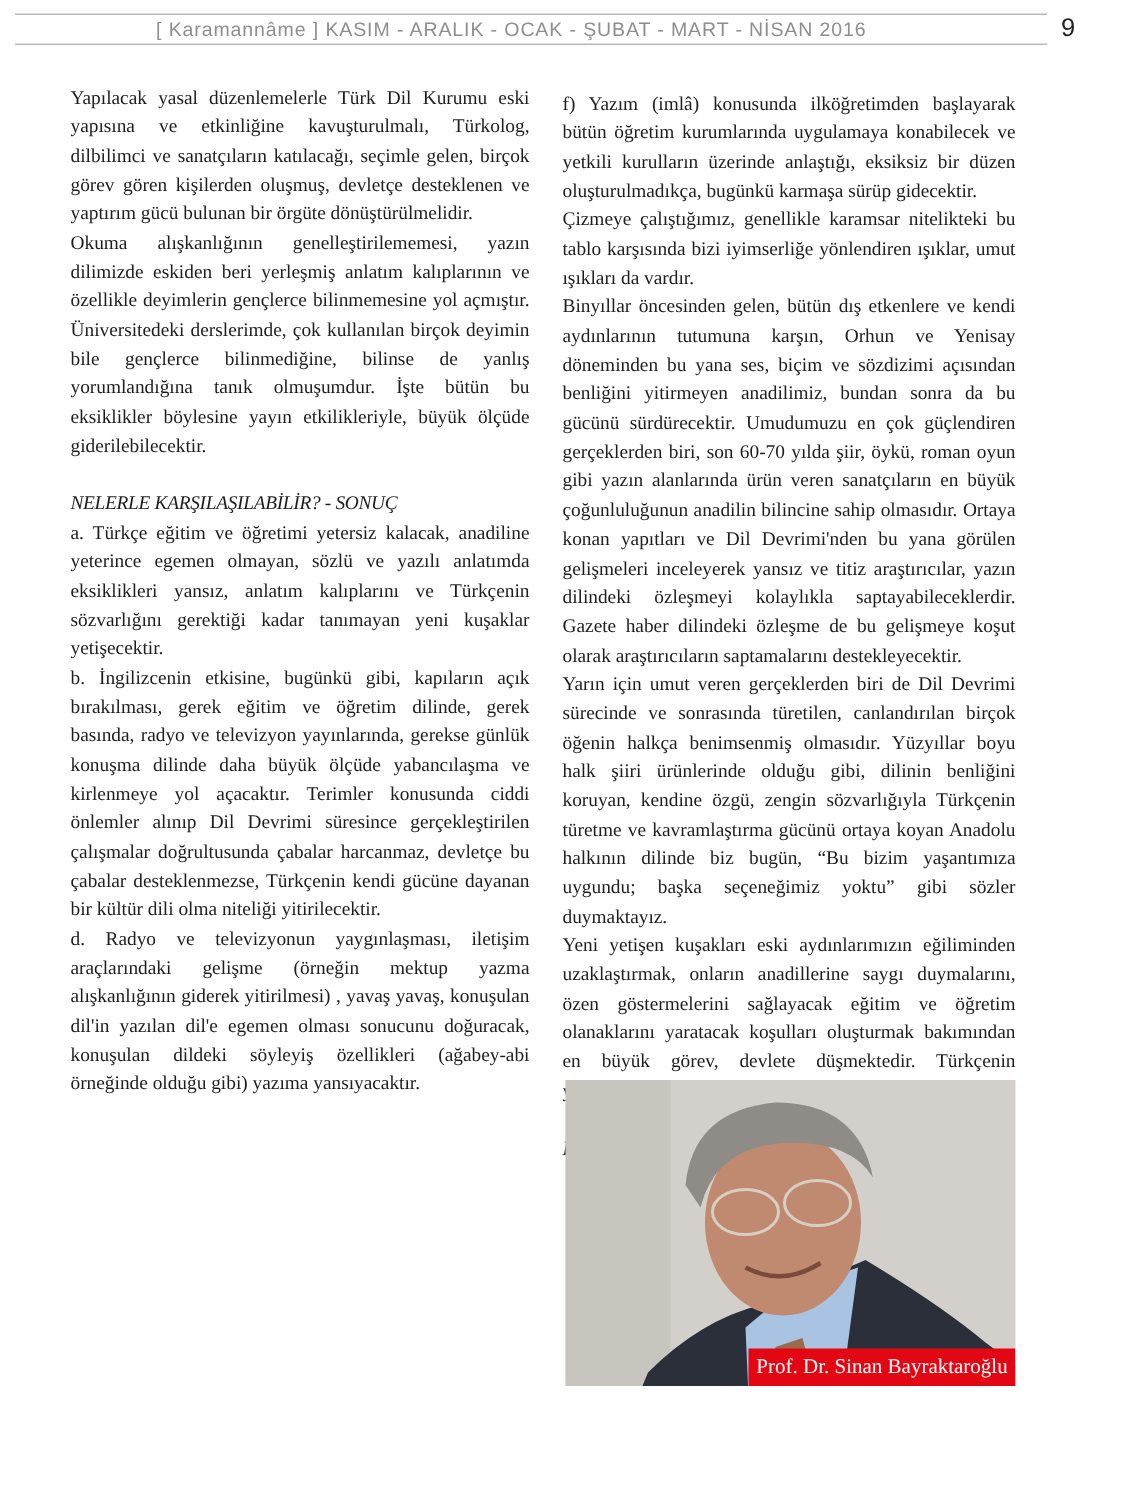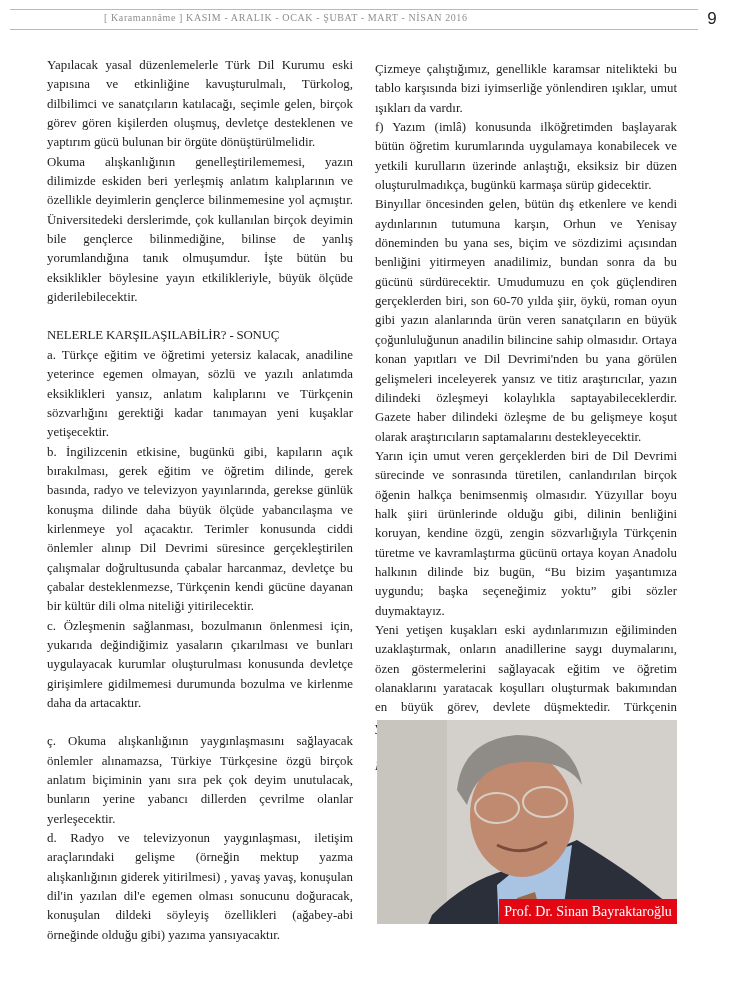--- a/index.html
+++ b/index.html
@@ -3,30 +3,30 @@
 <meta charset="utf-8">
 <style>
   html, body { margin: 0; padding: 0; background: #ffffff; }
   body { width: 750px; height: 1000px; position: relative; overflow: hidden;
          font-family: "Liberation Serif", "DejaVu Serif", serif; color: #1d1d1d; }
 
   .header-rule { position: absolute; left: 10px; width: 688px; height: 1px; background: #b9b9b9; }
   .header-rule.top { top: 9px; }
   .header-rule.bottom { top: 29px; }
   .header-text { position: absolute; top: 12px; left: 104px; width: 480px;
-                 font-family: Liberation Serif, serif;
-                 font-size: 10px; letter-spacing: 0.6px; color: #8e8e8e; white-space: nowrap; }
+                 font-family: Liberation Sans, sans-serif;
+                 font-size: 13px; letter-spacing: 0.6px; color: #8e8e8e; white-space: nowrap; }
   .page-number { position: absolute; top: 9px; left: 700px; width: 24px; text-align: center;
                  font-family: "Liberation Sans", "DejaVu Sans", sans-serif; font-size: 17px; color: #222; }
 
   .column { position: absolute; font-size: 12.9px; line-height: 19.35px; text-align: justify; }
   .column.left { left: 47px; top: 56px; width: 306px; }
   .column.right { left: 375px; top: 60px; width: 302px; }
   .column p { margin: 0; }
-  .column p.gap { margin-top: 19px; }
+  .column p.gap { margin-top: 19px; font-style: italic; }
   .column p.subhead { text-transform: none; letter-spacing: -0.2px; }
   .column p.quote { font-style: italic; font-size: 13.4px; margin-top: 19px; text-align: left; }
 
   .photo { position: absolute; left: 377px; top: 720px; width: 300px; height: 204px; overflow: hidden;
            background: linear-gradient(90deg, #c6c2bd 0%, #d4d1cc 55%, #dcdad6 100%); }
   .photo svg { position: absolute; left: 0; top: 0; width: 300px; height: 280px; }
   .caption { position: absolute; right: 0; bottom: 0; width: 178px; height: 25px; background: #e30613;
              color: #ffffff; font-size: 14px; line-height: 25px; text-align: center; white-space: nowrap; }
 </style>
 </head>
@@ -36,29 +36,27 @@
 <div class="header-text">[ Karamannâme ]  KASIM - ARALIK - OCAK - ŞUBAT - MART - NİSAN 2016</div>
 <div class="page-number">9</div>
 <div class="header-rule bottom"></div>
 
 <div class="column left">
   <p>Yapılacak yasal düzenlemelerle Türk Dil Kurumu eski yapısına ve etkinliğine kavuşturulmalı, Türkolog, dilbilimci ve sanatçıların katılacağı, seçimle gelen, birçok görev gören kişilerden oluşmuş, devletçe desteklenen ve yaptırım gücü bulunan bir örgüte dönüştürülmelidir.</p>
   <p>Okuma alışkanlığının genelleştirilememesi, yazın dilimizde eskiden beri yerleşmiş anlatım kalıplarının ve özellikle deyimlerin gençlerce bilinmemesine yol açmıştır. Üniversitedeki derslerimde, çok kullanılan birçok deyimin bile gençlerce bilinmediğine, bilinse de yanlış yorumlandığına tanık olmuşumdur. İşte bütün bu eksiklikler böylesine yayın etkilikleriyle, büyük ölçüde giderilebilecektir.</p>
   <p class="gap subhead">NELERLE KARŞILAŞILABİLİR? - SONUÇ</p>
   <p>a. Türkçe eğitim ve öğretimi yetersiz kalacak, anadiline yeterince egemen olmayan, sözlü ve yazılı anlatımda eksiklikleri yansız, anlatım kalıplarını ve Türkçenin sözvarlığını gerektiği kadar tanımayan yeni kuşaklar yetişecektir.</p>
   <p>b. İngilizcenin etkisine, bugünkü gibi, kapıların açık bırakılması, gerek eğitim ve öğretim dilinde, gerek basında, radyo ve televizyon yayınlarında, gerekse günlük konuşma dilinde daha büyük ölçüde yabancılaşma ve kirlenmeye yol açacaktır. Terimler konusunda ciddi önlemler alınıp Dil Devrimi süresince gerçekleştirilen çalışmalar doğrultusunda çabalar harcanmaz, devletçe bu çabalar desteklenmezse, Türkçenin kendi gücüne dayanan bir kültür dili olma niteliği yitirilecektir.</p>
-  <p>c. Özleşmenin sağlanması, bozulmanın önlenmesi için, yukarıda değindiğimiz yasaların çıkarılması ve bunları uygulayacak kurumlar oluşturulması konusunda devletçe girişimlere gidilmemesi durumunda bozulma ve kirlenme daha da artacaktır.</p>
-  <p class="gap">ç. Okuma alışkanlığının yaygınlaşmasını sağlayacak önlemler alınamazsa, Türkiye Türkçesine özgü birçok anlatım biçiminin yanı sıra pek çok deyim unutulacak, bunların yerine yabancı dillerden çevrilme olanlar yerleşecektir.</p>
   <p>d. Radyo ve televizyonun yaygınlaşması, iletişim araçlarındaki gelişme (örneğin mektup yazma alışkanlığının giderek yitirilmesi) , yavaş yavaş, konuşulan dil'in yazılan dil'e egemen olması sonucunu doğuracak, konuşulan dildeki söyleyiş özellikleri (ağabey-abi örneğinde olduğu gibi) yazıma yansıyacaktır.</p>
 
 </div>
 
 <div class="column right">
+  <p>f) Yazım (imlâ) konusunda ilköğretimden başlayarak bütün öğretim kurumlarında uygulamaya konabilecek ve yetkili kurulların üzerinde anlaştığı, eksiksiz bir düzen oluşturulmadıkça, bugünkü karmaşa sürüp gidecektir.</p>
   <p>Çizmeye çalıştığımız, genellikle karamsar nitelikteki bu tablo karşısında bizi iyimserliğe yönlendiren ışıklar, umut ışıkları da vardır.</p>
-  <p>f) Yazım (imlâ) konusunda ilköğretimden başlayarak bütün öğretim kurumlarında uygulamaya konabilecek ve yetkili kurulların üzerinde anlaştığı, eksiksiz bir düzen oluşturulmadıkça, bugünkü karmaşa sürüp gidecektir.</p>
   <p>Binyıllar öncesinden gelen, bütün dış etkenlere ve kendi aydınlarının tutumuna karşın, Orhun ve Yenisay döneminden bu yana ses, biçim ve sözdizimi açısından benliğini yitirmeyen anadilimiz, bundan sonra da bu gücünü sürdürecektir. Umudumuzu en çok güçlendiren gerçeklerden biri, son 60-70 yılda şiir, öykü, roman oyun gibi yazın alanlarında ürün veren sanatçıların en büyük çoğunluluğunun anadilin bilincine sahip olmasıdır. Ortaya konan yapıtları ve Dil Devrimi'nden bu yana görülen gelişmeleri inceleyerek yansız ve titiz araştırıcılar, yazın dilindeki özleşmeyi kolaylıkla saptayabileceklerdir. Gazete haber dilindeki özleşme de bu gelişmeye koşut olarak araştırıcıların saptamalarını destekleyecektir.</p>
   <p>Yarın için umut veren gerçeklerden biri de Dil Devrimi sürecinde ve sonrasında türetilen, canlandırılan birçok öğenin halkça benimsenmiş olmasıdır. Yüzyıllar boyu halk şiiri ürünlerinde olduğu gibi, dilinin benliğini koruyan, kendine özgü, zengin sözvarlığıyla Türkçenin türetme ve kavramlaştırma gücünü ortaya koyan Anadolu halkının dilinde biz bugün, “Bu bizim yaşantımıza uygundu; başka seçeneğimiz yoktu” gibi sözler duymaktayız.</p>
   <p>Yeni yetişen kuşakları eski aydınlarımızın eğiliminden uzaklaştırmak, onların anadillerine saygı duymalarını, özen göstermelerini sağlayacak eğitim ve öğretim olanaklarını yaratacak koşulları oluşturmak bakımından en büyük görev, devlete düşmektedir. Türkçenin yabancılaşmaması, bozulmaması için önlemler almak da.</p>
   <p class="quote">Dil, bakıldıkça büyüyen bir ağaçtır.” (s.155-58)</p>
 </div>
 
 <div class="photo">
   <svg viewBox="0 0 300 280">
     <rect x="0" y="0" width="300" height="280" fill="#d3d0cb"></rect>
     <rect x="0" y="0" width="70" height="280" fill="#c2beb8" opacity="0.6"></rect>

